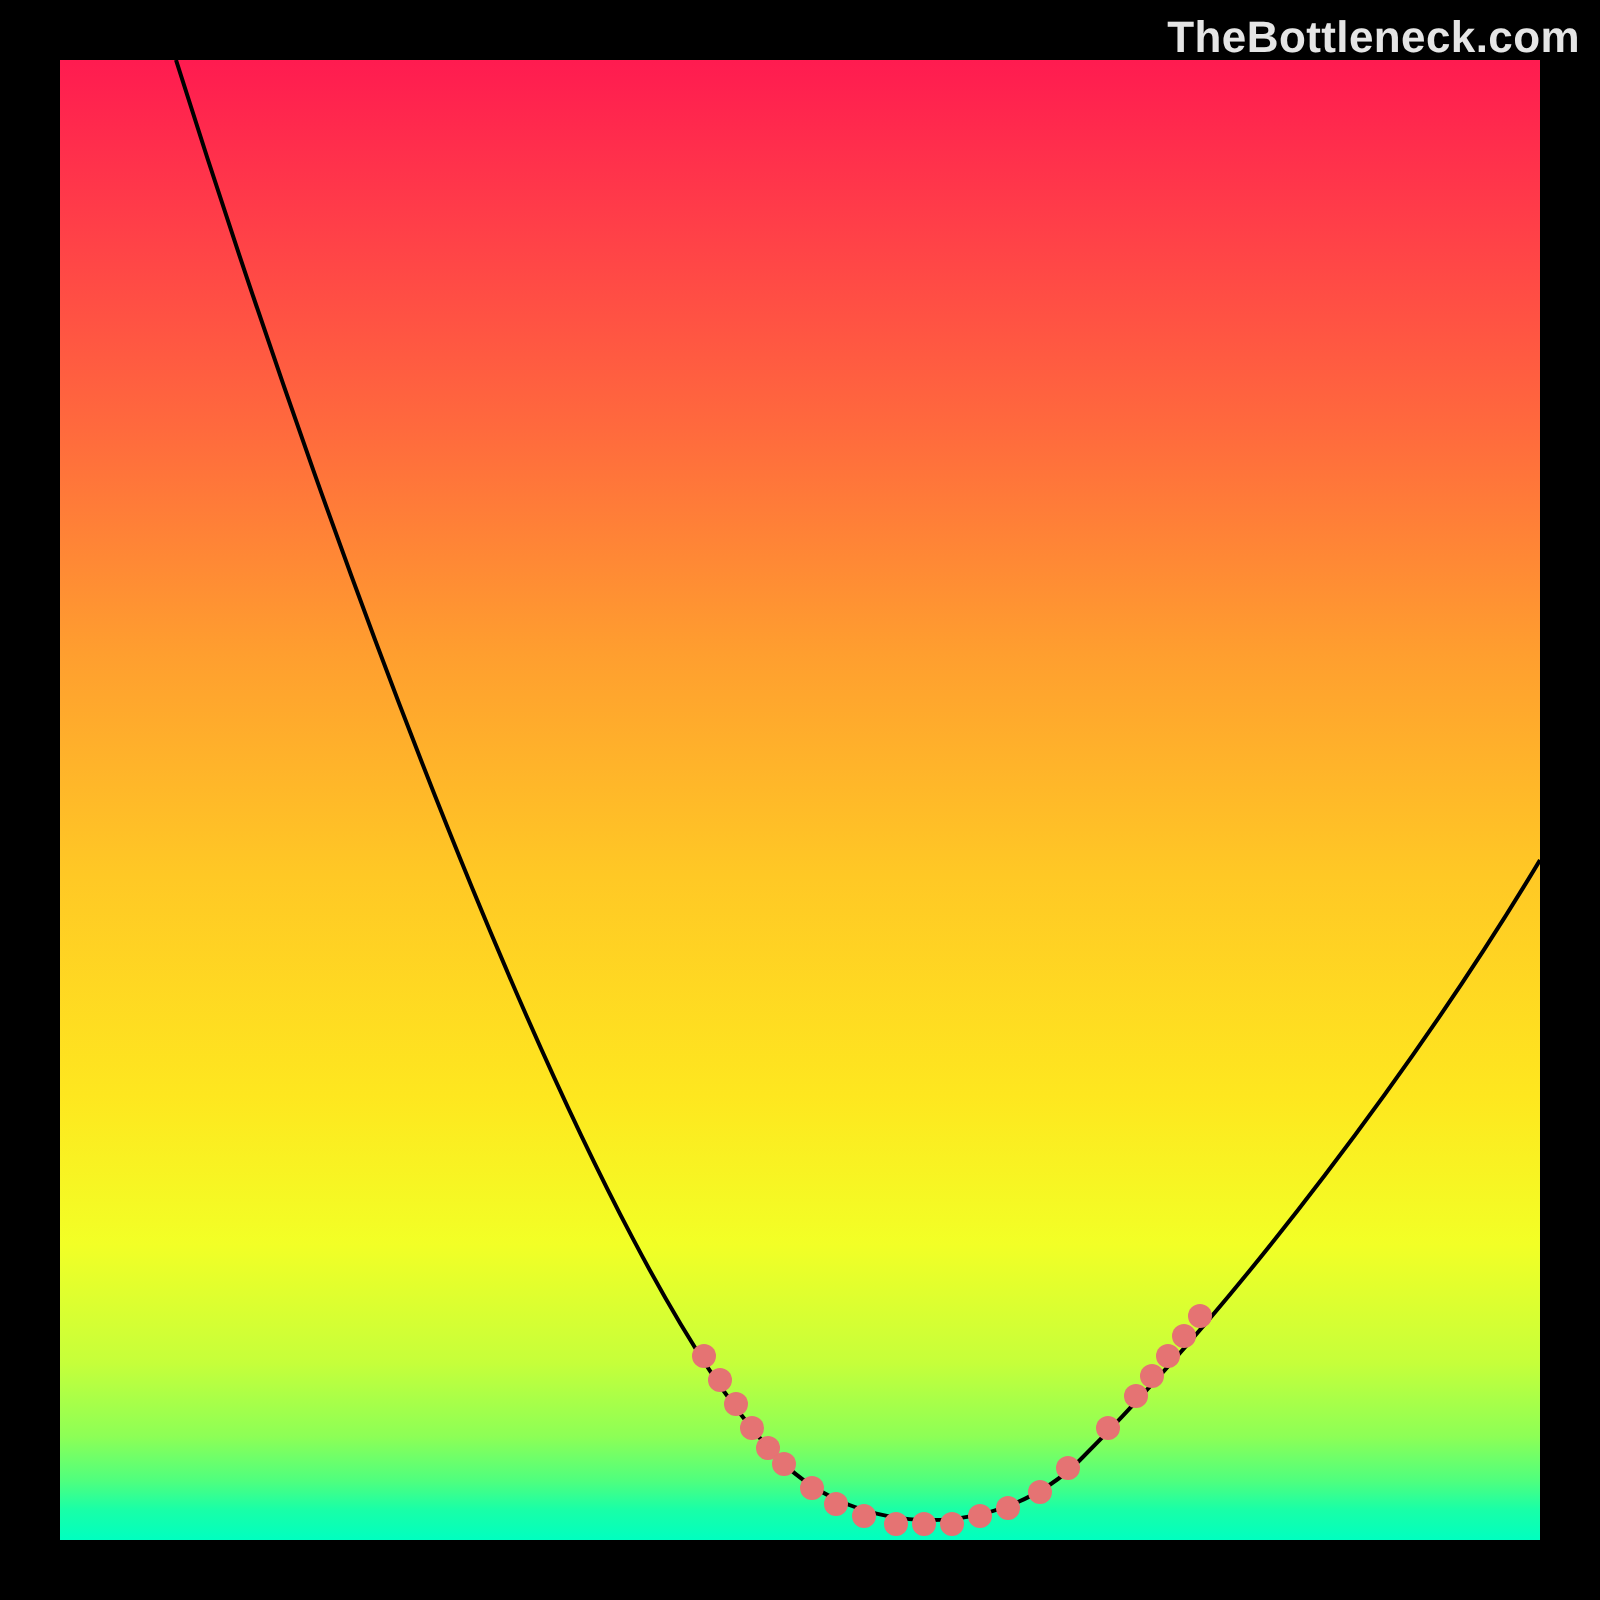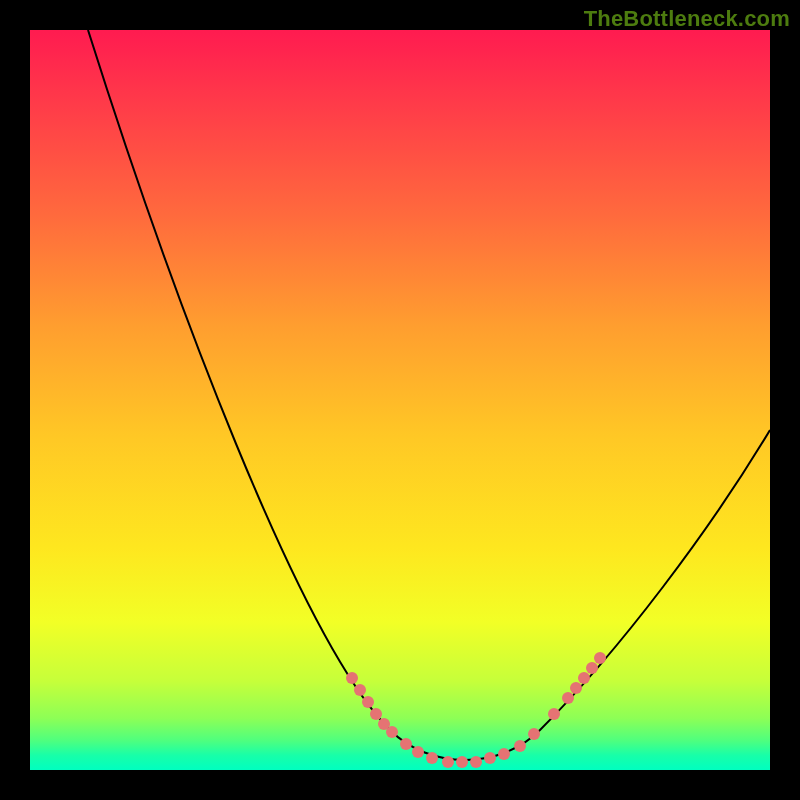--- a/index.html
+++ b/index.html
@@ -31,21 +31,21 @@
       #18ffa8 98%,
       #00ffc0 100%
     );
   }
   .watermark {
     position: absolute;
     top: 6px;
     right: 10px;
     font-size: 22px;
     font-weight: 600;
-    color: #4d7c0f;
+    color: #e5e5e5;
     letter-spacing: 0.2px;
     user-select: none;
   }
   svg.curve {
     position: absolute;
     left: 0;
     top: 0;
     width: 740px;
     height: 740px;
   }

